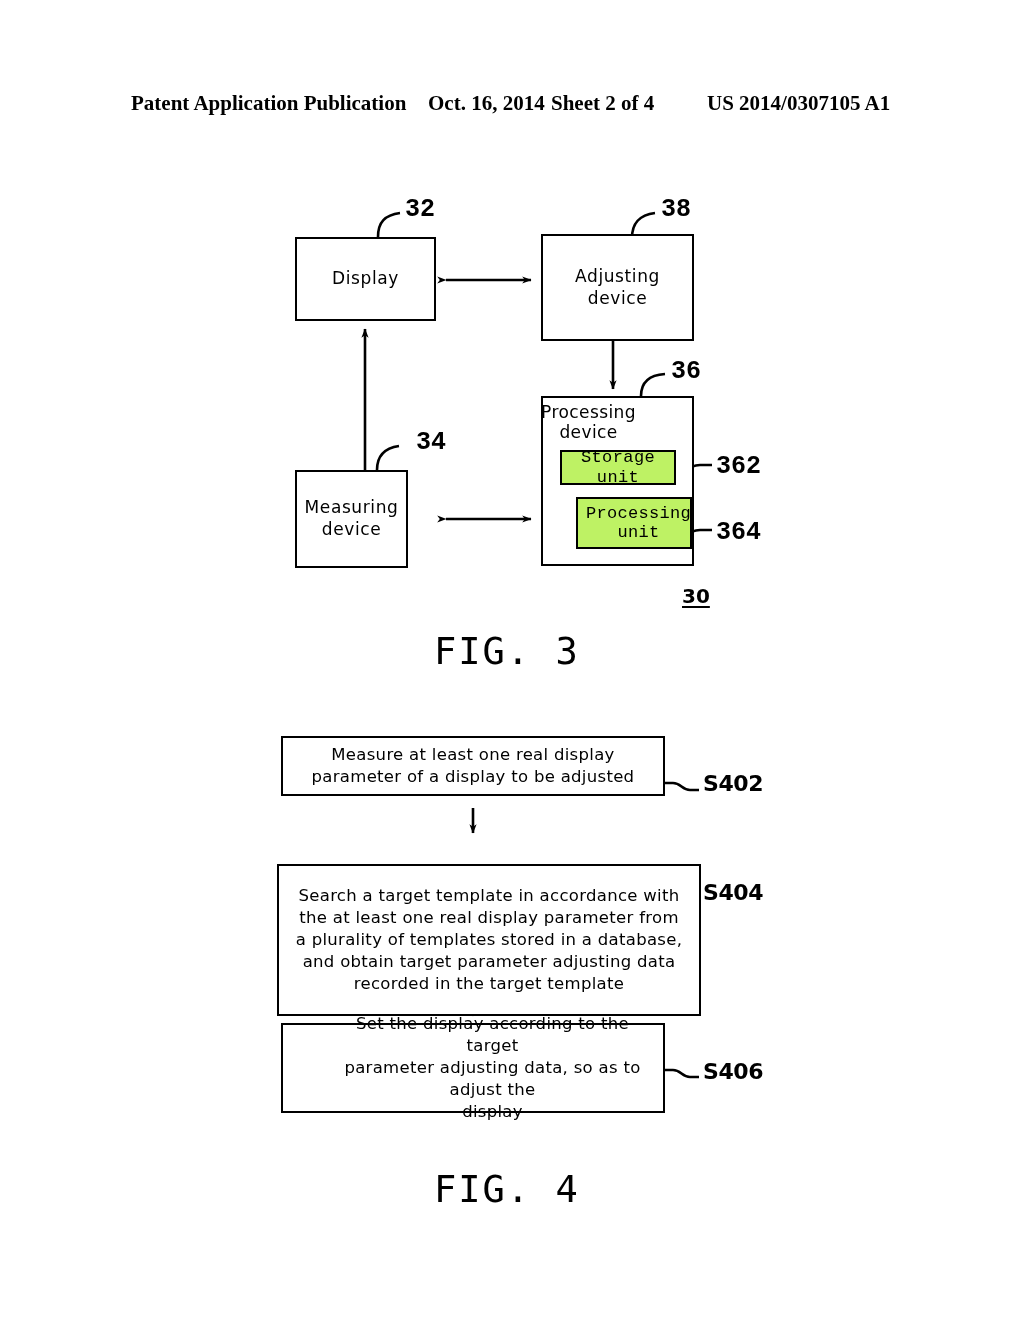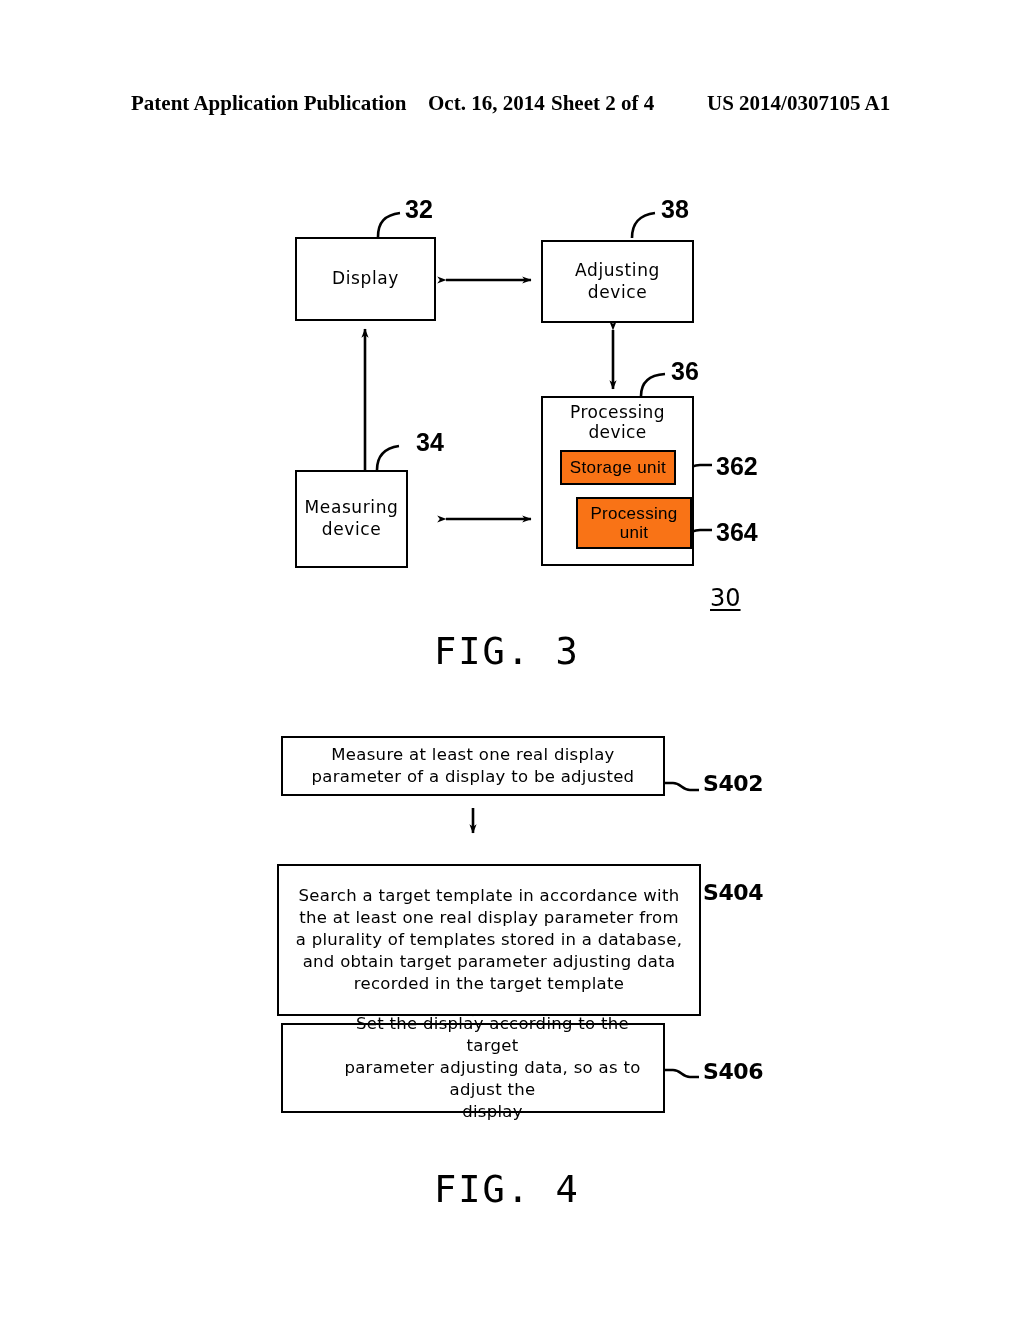--- a/index.html
+++ b/index.html
@@ -72,73 +72,73 @@
     text-align: center;
     font-family: "DejaVu Sans", sans-serif;
     font-size: 17px;
     line-height: 1.28;
     letter-spacing: 0.6px;
     color: #000;
   }
   .inner-box {
     position: absolute;
     border: 2.5px solid #000;
-    background: #f97316;
+    background: #bef264;
     box-sizing: border-box;
     display: flex;
     align-items: center;
-    justify-content: center;
+    justify-content: flex-start;
     text-align: center;
-    font-family: Liberation Sans, sans-serif;
+    font-family: Liberation Mono, monospace;
     font-size: 17px;
     line-height: 1.15;
     letter-spacing: 0.4px;
   }
 
   
   #box-display      { left: 295px; top: 237px; width: 141px; height: 84px; }
-  #box-adjusting    { left: 541px; top: 240px; width: 153px; height: 83px; }
+  #box-adjusting    { left: 541px; top: 234px; width: 153px; height: 107px; }
   #box-processing   { left: 541px; top: 396px; width: 153px; height: 170px;
                       align-items: flex-start; justify-content: center; padding-top: 5px; }
   #box-measuring    { left: 295px; top: 470px; width: 113px; height: 98px; }
 
   #proc-title {
     position: absolute;
-    left: 541px;
+    left: 512px;
     top: 402px;
     width: 153px;
     text-align: center;
     font-family: "DejaVu Sans", sans-serif;
     font-size: 17px;
     letter-spacing: 0.4px;
   }
   #box-storage-unit    { left: 560px; top: 450px; width: 116px; height: 35px; }
   #box-processing-unit { left: 560px; top: 497px; width: 116px; height: 52px; margin-left: 16px; }
 
   
   .refnum {
     position: absolute;
-    font-family: Liberation Sans, sans-serif;
+    font-family: Liberation Mono, monospace;
     font-weight: bold;
     font-size: 25px;
     letter-spacing: 0px;
     white-space: nowrap;
   }
   #ref-32 { left: 405px; top: 195px; }
   #ref-38 { left: 661px; top: 195px; }
   #ref-36 { left: 671px; top: 357px; }
   #ref-34 { left: 416px; top: 428px; }
   #ref-362 { left: 716px; top: 452px; }
   #ref-364 { left: 716px; top: 518px; }
   #ref-30 {
     position: absolute;
-    left: 710px; top: 584px;
-    font-family: "DejaVu Sans", sans-serif;
-    font-weight: normal;
-    font-size: 24px;
+    left: 682px; top: 584px;
+    font-family: "DejaVu Sans", sans-serif;
+    font-weight: bold;
+    font-size: 20px;
     text-decoration: underline;
     text-underline-offset: 3px;
   }
 
   
   .stepnum {
     position: absolute;
     font-family: "DejaVu Sans", sans-serif;
     font-weight: bold;
     font-size: 22px;

